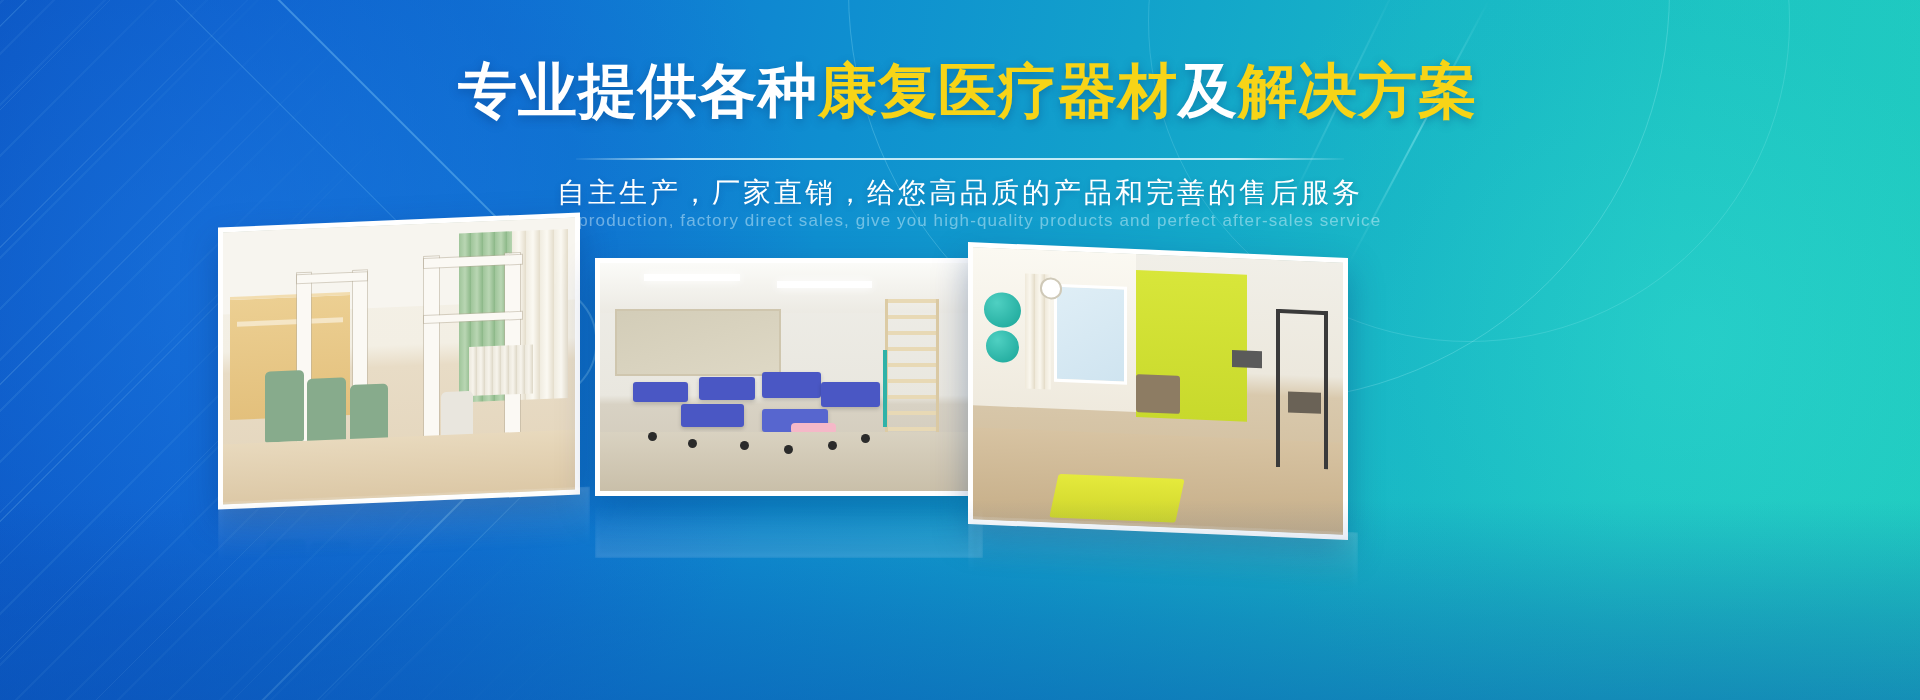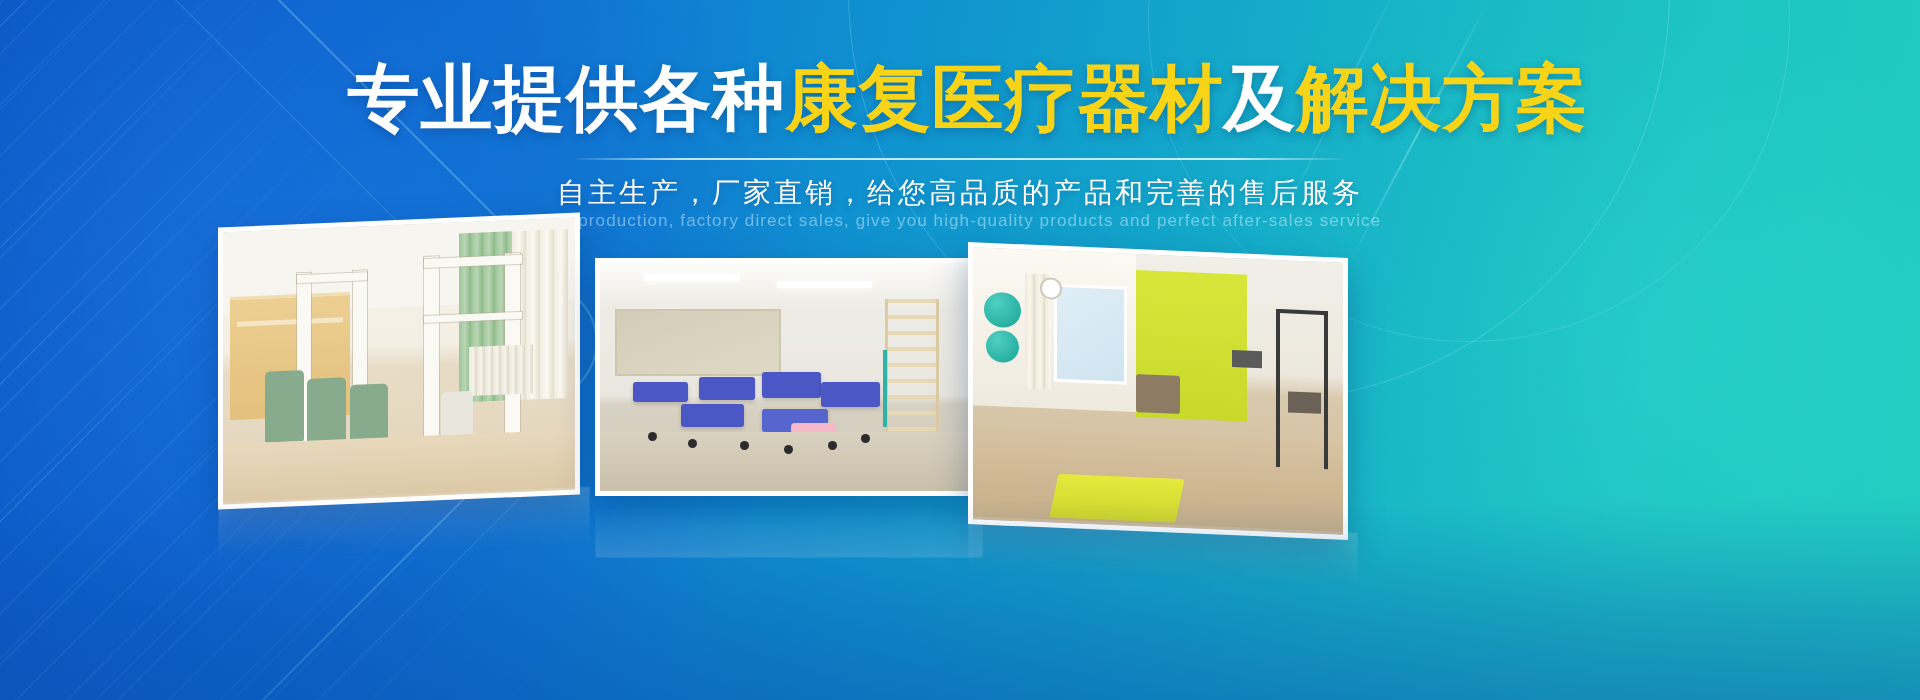--- a/index.html
+++ b/index.html
@@ -64,21 +64,21 @@
     transform:rotate(28deg);transform-origin:top center;
   }
   .ray.b{right:520px;top:-20px;height:260px;transform:rotate(26deg);opacity:.55;}
   .bottom-fade{
     position:absolute;left:0;right:0;bottom:0;height:200px;
     background:linear-gradient(to bottom, rgba(8,70,165,0) 0%, rgba(8,74,170,.30) 60%, rgba(8,76,172,.48) 100%);
   }
   
   .headline{
     position:absolute;left:0;right:0;top:62px;text-align:center;
-    font-size:72px;font-weight:bold;letter-spacing:1px;line-height:1;
+    font-size:59px;font-weight:bold;letter-spacing:1px;line-height:1;
     white-space:nowrap;
     text-shadow:0 3px 10px rgba(3,48,110,.35);
     margin-left:16px;
   }
   .headline .w{color:#ffffff;}
   .headline .y{color:#f7d417;}
   .divider{
     position:absolute;left:50%;transform:translateX(-50%);
     top:158px;width:768px;height:2px;
     background:linear-gradient(to right, rgba(220,245,255,.05), rgba(225,248,255,.85) 14%, rgba(225,248,255,.85) 86%, rgba(220,245,255,.05));

